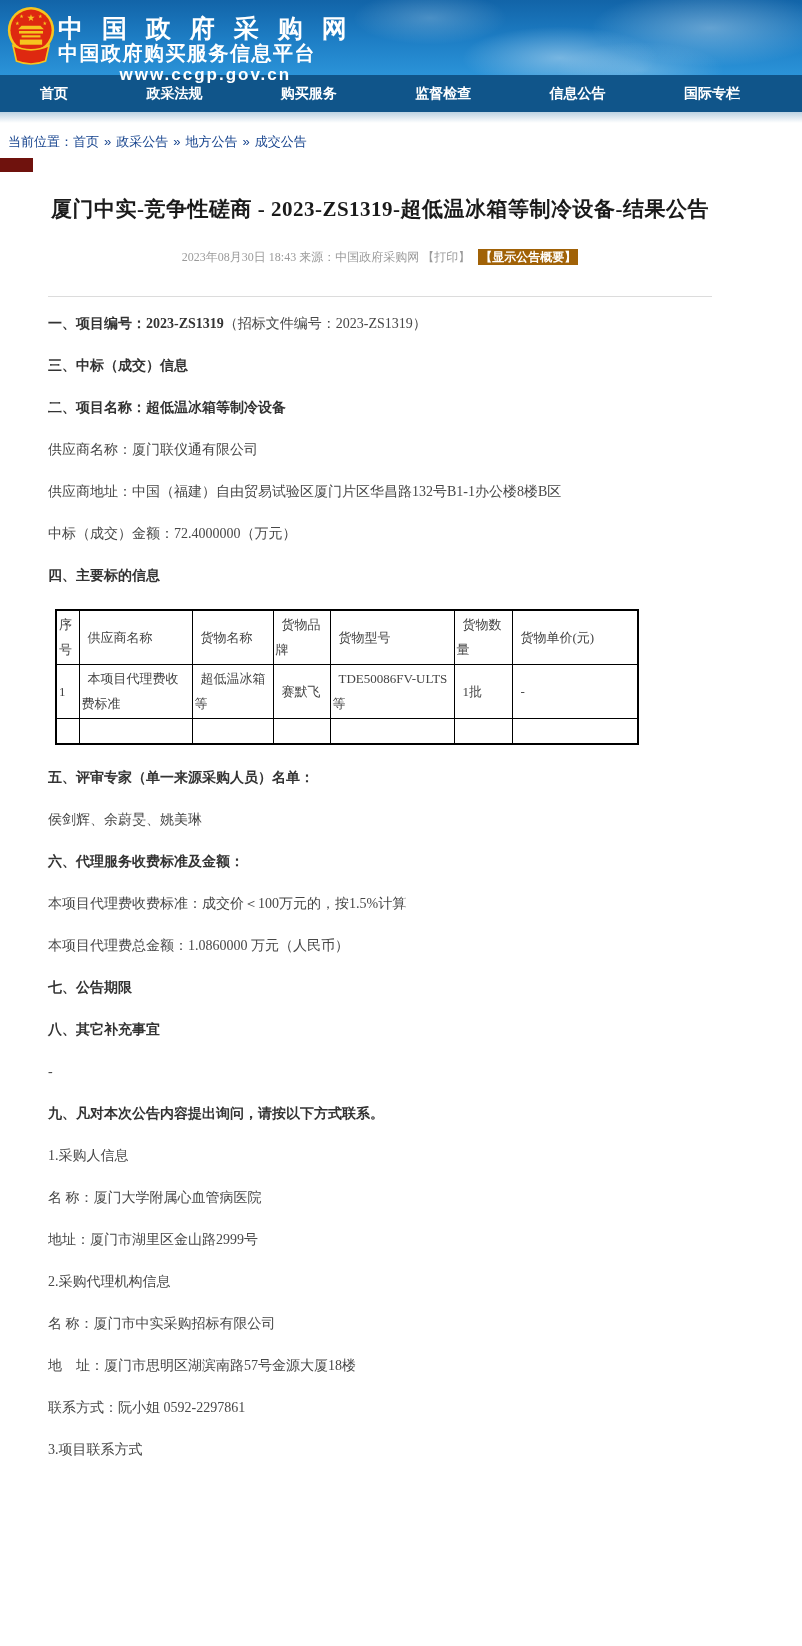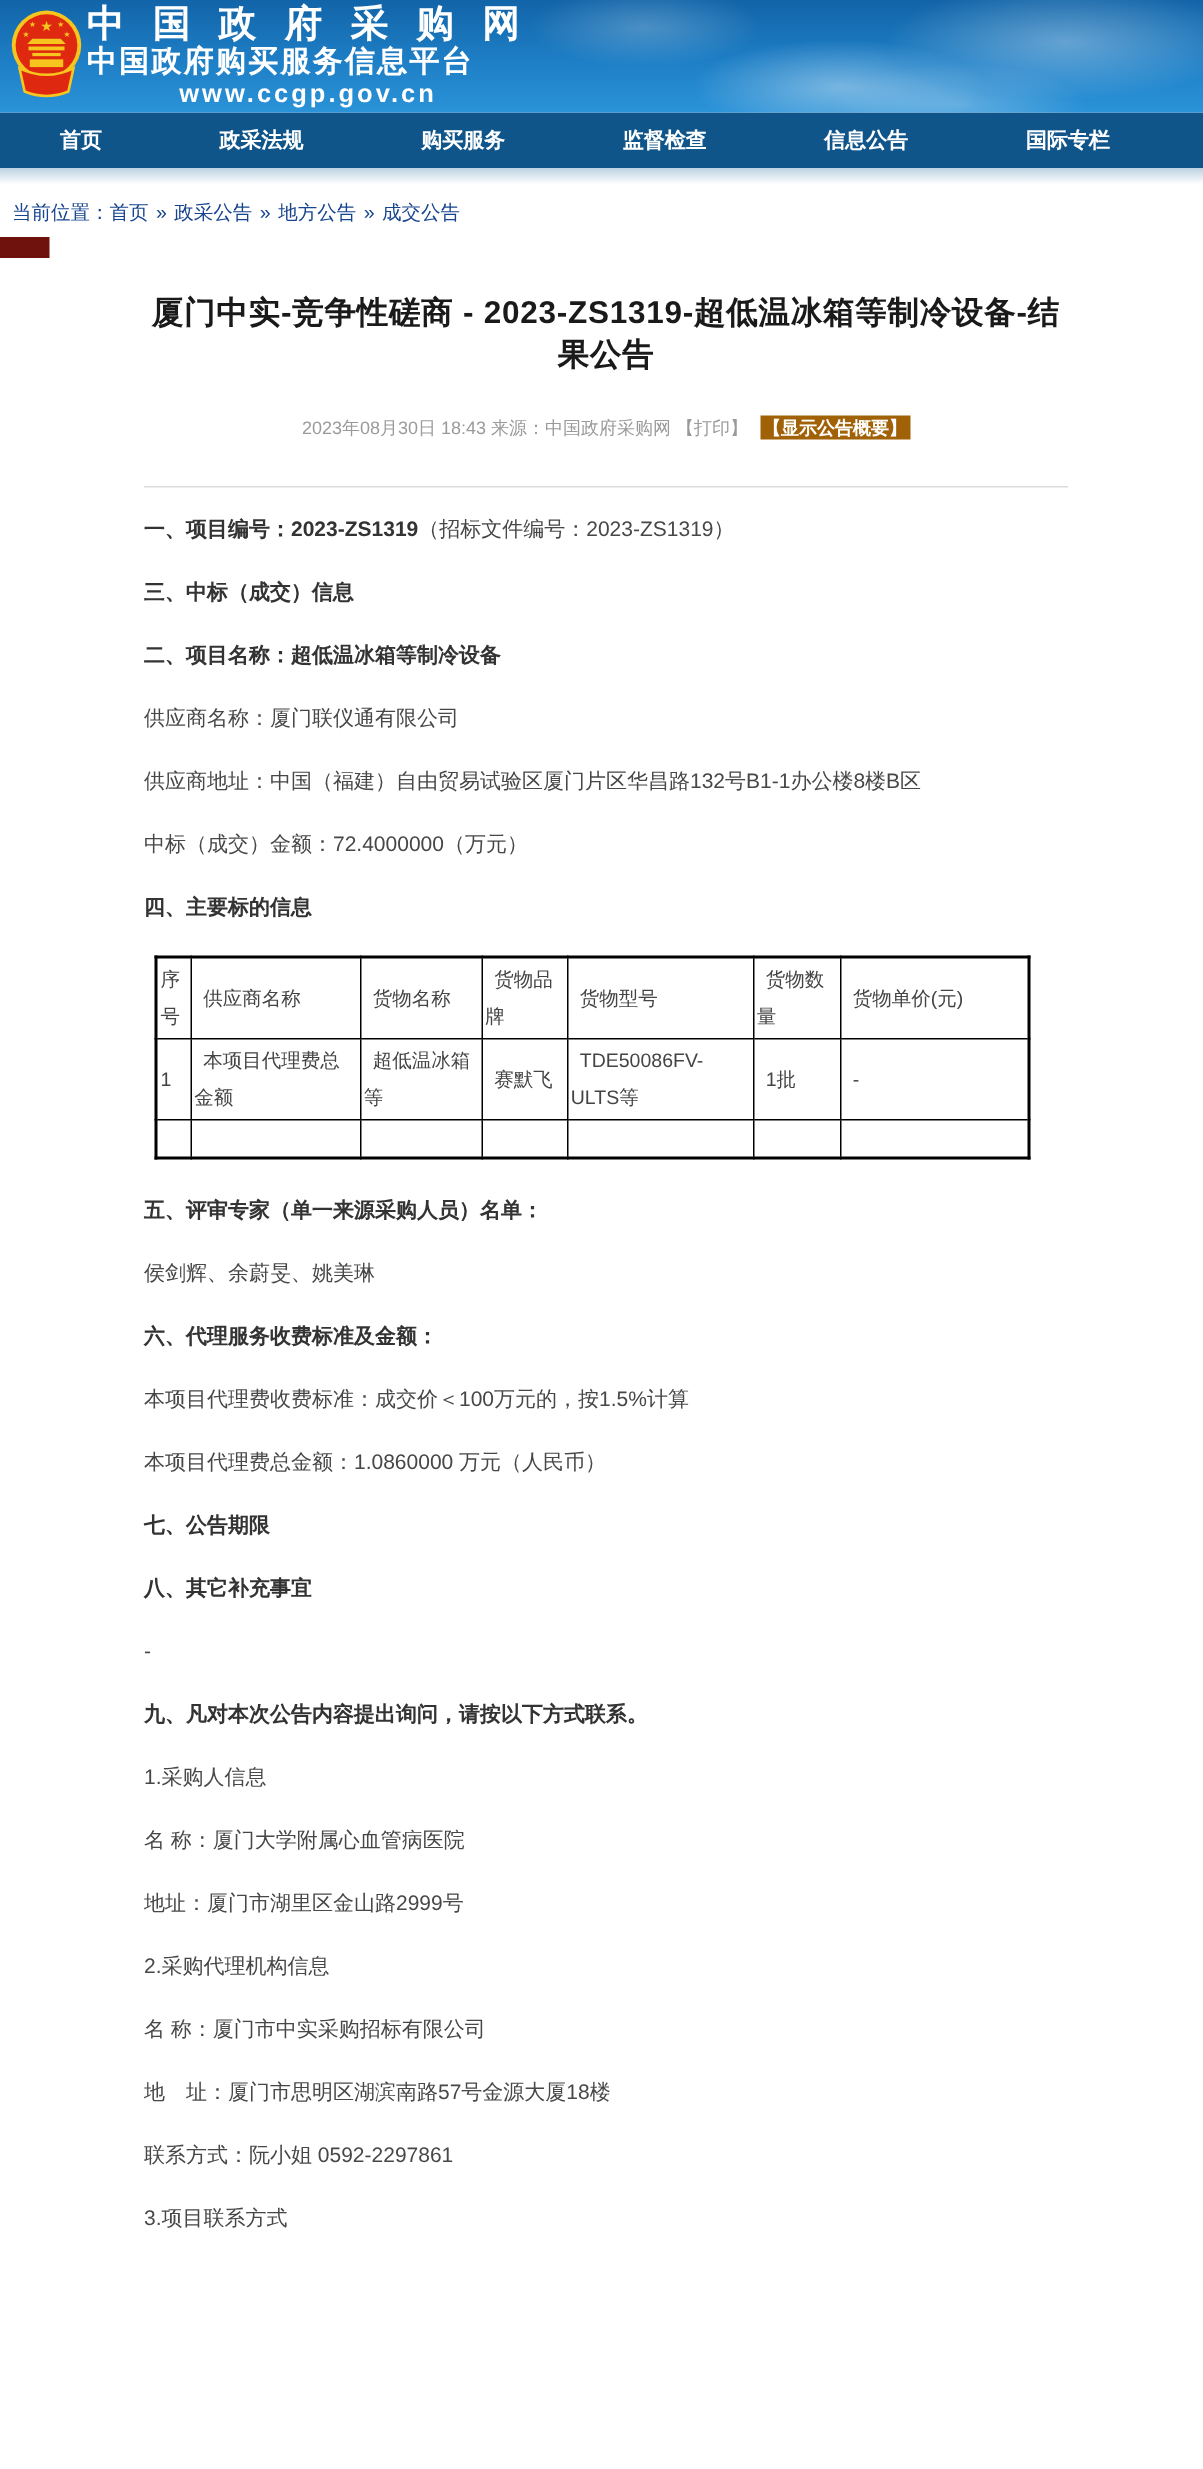--- a/index.html
+++ b/index.html
@@ -14,21 +14,21 @@
   .banner {
     height:75px; position:relative;
     background:
       radial-gradient(ellipse 140px 45px at 560px 58px, rgba(255,255,255,.38), transparent 70%),
       radial-gradient(ellipse 170px 55px at 710px 28px, rgba(255,255,255,.32), transparent 70%),
       radial-gradient(ellipse 110px 38px at 430px 18px, rgba(255,255,255,.22), transparent 70%),
       radial-gradient(ellipse 120px 40px at 640px 70px, rgba(255,255,255,.25), transparent 70%),
       linear-gradient(180deg,#1264a8 0%, #1e7fc6 55%, #2b93d8 100%);
   }
   .emblem { position:absolute; left:7px; top:6px; }
-  .site-text { position:absolute; left:58px; top:3px; color:#fff; }
+  .site-text { position:absolute; left:58px; top:15px; color:#fff; }
   .site-title   { font-size:25px; font-weight:bold; letter-spacing:6px; line-height:27px; white-space:nowrap; }
   .site-subtitle{ font-size:20px; font-weight:bold; letter-spacing:1.5px; line-height:23px; white-space:nowrap; }
   .site-url     { font-size:17px; font-weight:bold; letter-spacing:2px; line-height:20px; text-align:center; }
 
   
   .nav {
     height:37px; background:#10558a;
     display:flex; align-items:center; justify-content:space-between;
     padding:0 62px 0 40px;
   }
@@ -36,21 +36,21 @@
   .nav-strip { height:11px; background:linear-gradient(180deg,#bcd2e2,#ffffff); }
 
   
   .breadcrumb { padding:10px 8px 12px 8px; font-size:13px; color:#17448e; }
   .breadcrumb .crumb { cursor:pointer; }
   .breadcrumb .sep { margin:0 5px; }
 
   .red-mark { position:absolute; left:0; top:158px; width:33px; height:14px; background:#6f120d; }
 
   
-  .article { padding:14px 90px 0 96px; color:#444; }
+  .article { padding:14px 90px 0 48px; color:#444;font-family:Liberation Serif, serif; }
   .article-title {
     text-align:center; font-size:21px; font-weight:bold; color:#1a1a1a;
     margin:18px 0 0 0; line-height:28px; letter-spacing:.5px;
   }
   .meta { text-align:center; font-size:12px; color:#9a9a9a; margin-top:26px; }
   .meta .print { color:#9a9a9a; cursor:pointer; }
   .meta .badge {
     background:#a16207; color:#ffffff; font-weight:bold;
     padding:1px 2px; margin-left:8px; cursor:pointer;
   }
@@ -156,21 +156,21 @@
       <th class="c0">序号</th>
       <th>供应商名称</th>
       <th>货物名称</th>
       <th>货物品牌</th>
       <th>货物型号</th>
       <th>货物数量</th>
       <th>货物单价(元)</th>
     </tr>
     <tr class="r1">
       <td class="c0">1</td>
-      <td>本项目代理费总金额</td>
+      <td>本项目代理费收费标准</td>
       <td>超低温冰箱等</td>
       <td>赛默飞</td>
       <td>TDE50086FV-ULTS等</td>
       <td>1批</td>
       <td>-</td>
     </tr>
     <tr class="r2">
       <td class="c0"></td>
       <td></td>
       <td></td>

